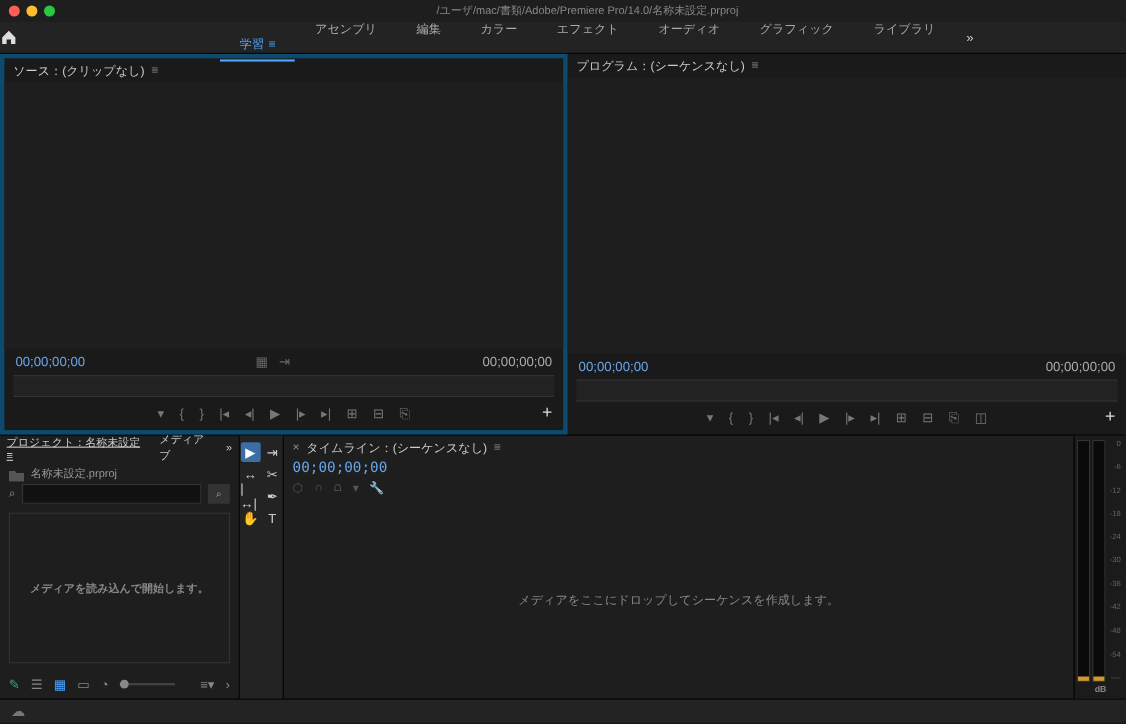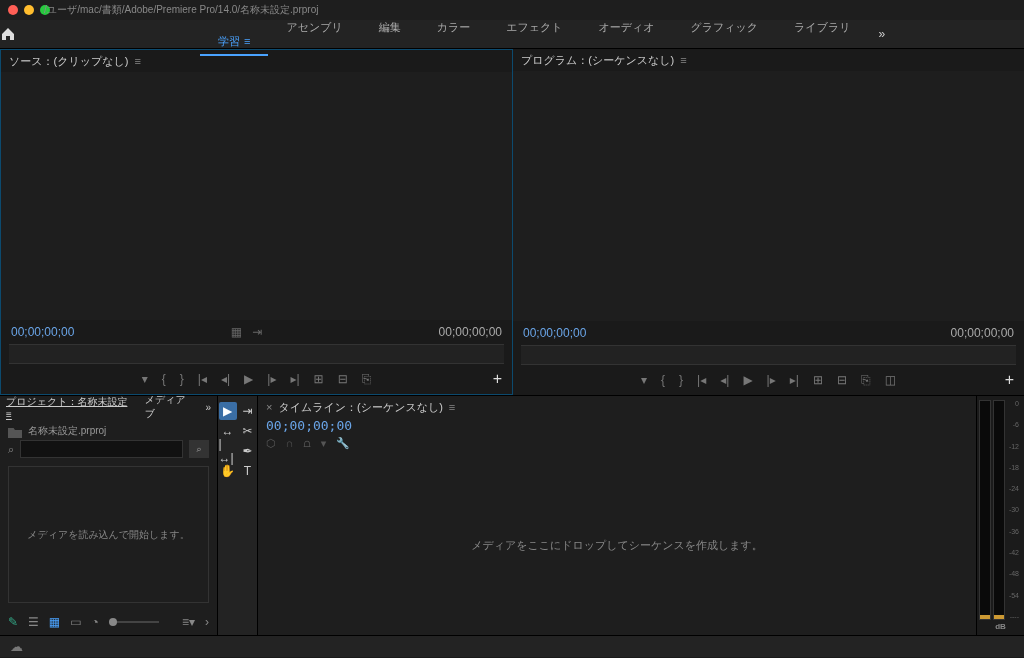--- a/index.html
+++ b/index.html
@@ -1,33 +1,33 @@
 <!DOCTYPE html>
 <html><head>
 <meta charset="utf-8">
 <style>
   * { box-sizing: border-box; margin: 0; padding: 0; font-family: "Hiragino Kaku Gothic ProN", "Yu Gothic", Arial, sans-serif; }
   body { background: #1a1a1a; color: #bdbdbd; font-size: 11px; width: 1024px; height: 658px; overflow: hidden; }
   .titlebar { height: 20px; background: #1e1e1e; display: flex; align-items: center; position: relative; }
   .traffic { display: flex; gap: 6px; padding-left: 8px; }
   .dot { width: 10px; height: 10px; border-radius: 50%; }
   .dot.r { background: #ff5f56; } .dot.y { background: #ffbd2e; } .dot.g { background: #27c93f; }
-  .title { position: absolute; left: 0; right: 0; font-size: 10px; color: #888; padding-left: 44px; }
+  .title { position: absolute; left: 0; right: 0; text-align: center; font-size: 10px; color: #888; padding-left: 44px; }
 
   .workspace-bar { height: 29px; background: #232323; display: flex; align-items: center; border-bottom: 1px solid #000; }
   .home { width: 40px; text-align: center; color: #ddd; font-size: 15px; cursor: pointer; }
   .ws-tabs { display: flex; gap: 0; margin-left: 160px; }
   .ws-tab { padding: 0 18px; height: 29px; line-height: 29px; color: #aaa; cursor: pointer; font-size: 11px; }
   .ws-tab.active { color: #4aa3ff; border-bottom: 2px solid #4aa3ff; margin-top: 14px; }
   .ws-tab.active .burger { color: #4aa3ff; margin-left: 4px; }
   .ws-more { color: #ccc; padding: 0 10px; font-size: 12px; cursor: pointer; }
 
   .monitors { height: 346px; display: flex; background: #1a1a1a; }
   .monitor { flex: 1; display: flex; flex-direction: column; position: relative; }
-  .monitor.src { border: 1px solid #0c4a6e; }
+  .monitor.src { border: 4px solid #0c4a6e; }
   .mon-header { height: 22px; display: flex; align-items: center; padding: 0 8px; color: #ccc; font-size: 11px; }
   .mon-header .burger { margin-left: 6px; color: #888; }
   .mon-view { flex: 1; background: #1e1e1e; }
   .mon-tc { height: 24px; display: flex; align-items: center; padding: 0 10px; color: #4aa3ff; font-family: monospace; font-size: 12px; }
   .mon-tc .tc-left { color: #6aa5e8; } .mon-tc .tc-right { margin-left: auto; color: #aaa; }
   .mon-tc .tc-icons { margin-left: auto; margin-right: 20px; display: flex; gap: 10px; color: #666; }
   .mon-timeline { height: 20px; background: #222; margin: 0 8px; border-top: 1px solid #333; border-bottom: 1px solid #333; }
   .mon-controls { height: 30px; display: flex; align-items: center; justify-content: center; gap: 14px; color: #777; font-size: 12px; position: relative; }
   .mon-controls .ctrl { cursor: pointer; }
   .mon-controls .plus { position: absolute; right: 10px; color: #ddd; font-size: 16px; cursor: pointer; }
@@ -35,21 +35,21 @@
   .lower { height: 240px; display: flex; background: #1e1e1e; border-top: 1px solid #000; }
   .project { width: 218px; display: flex; flex-direction: column; border-right: 1px solid #000; }
   .proj-tabs { height: 22px; display: flex; align-items: center; padding: 0 6px; gap: 10px; font-size: 10px; color: #ccc; }
   .proj-tab.active { text-decoration: underline; }
   .proj-tabs .more { margin-left: auto; color: #ccc; cursor: pointer; }
   .proj-name { height: 20px; display: flex; align-items: flex-end; gap: 6px; padding: 0 8px; color: #999; font-size: 10px; }
   .bin-icon { width: 14px; height: 10px; background: #555; clip-path: polygon(0 0, 40% 0, 50% 20%, 100% 20%, 100% 100%, 0 100%); }
   .proj-search { height: 22px; display: flex; align-items: center; padding: 0 8px; gap: 6px; }
   .proj-search input { flex: 1; background: #111; border: 1px solid #333; color: #ccc; height: 18px; padding: 0 4px; font-size: 10px; }
   .proj-search .sbtn { width: 20px; height: 18px; background: #333; text-align: center; line-height: 18px; font-size: 9px; color: #aaa; cursor: pointer; }
-  .proj-body { flex: 1; margin: 6px 8px; border: 1px solid #333; display: flex; align-items: center; justify-content: center; color: #888; font-size: 10px; text-align: center; padding: 10px; }
+  .proj-body { flex: 1; margin: 6px 8px; border: 1px solid #333; display: flex; align-items: center; justify-content: center; color: #888; font-size: 10px; text-align: center; padding: 10px; font-weight: bold; }
   .proj-footer { height: 26px; display: flex; align-items: center; gap: 10px; padding: 0 8px; color: #888; }
   .proj-footer .fico { cursor: pointer; font-size: 12px; }
   .proj-footer .pen { color: #3a8; }
   .proj-footer .slider { width: 50px; height: 2px; background: #444; position: relative; }
   .proj-footer .slider::before { content: ''; width: 8px; height: 8px; background: #888; border-radius: 50%; position: absolute; left: 0; top: -3px; }
 
   .tools { width: 40px; background: #232323; display: flex; flex-direction: column; align-items: center; padding-top: 6px; gap: 2px; border-right: 1px solid #000; }
   .tool-row { display: flex; gap: 2px; }
   .tool { width: 18px; height: 18px; display: flex; align-items: center; justify-content: center; color: #ccc; font-size: 12px; cursor: pointer; border-radius: 2px; }
   .tool.active { background: #3a6ea5; color: #fff; }

